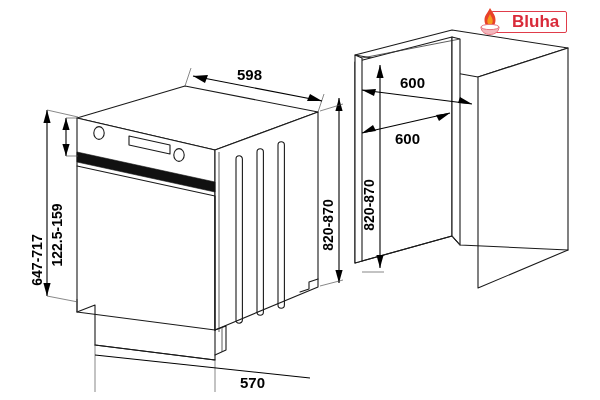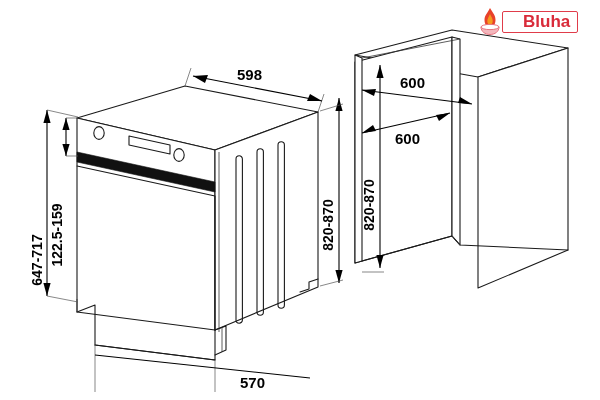--- a/index.html
+++ b/index.html
@@ -70,21 +70,21 @@
     fill: #111111;
     stroke: #111111;
     stroke-width: 0.6;
   }
   #logo {
     position: absolute;
     left: 476px;
     top: 6px;
     display: flex;
     align-items: center;
-    gap: 14px;
+    gap: 3px;
   }
   #logo-box {
     display: flex;
     align-items: center;
     border: 1px solid #e03c4a;
     border-radius: 2px;
     padding: 1px 7px 2px 20px;
     background: #ffffff;
     margin-left: -16px;
   }

